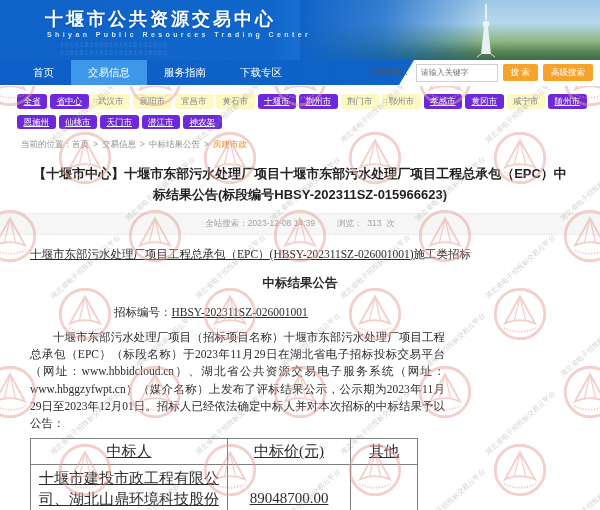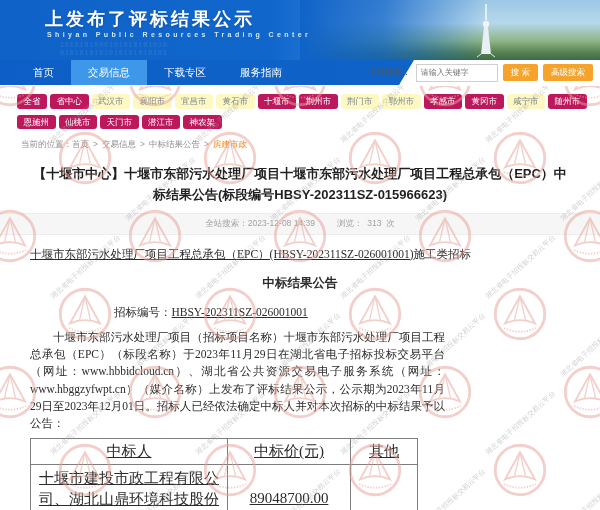--- a/index.html
+++ b/index.html
@@ -26,21 +26,21 @@
   .nav-tab:first-child{margin-left:16px;}
   .nav-tab.active{background:#3e97e9;}
   .nav-search{position:absolute;right:0;top:0;height:25px;display:flex;align-items:center;gap:5px;padding-right:7px;}
   .search-label{font-size:8.5px;color:#555;}
   .search-input{width:72px;height:14px;border:1px solid #d0d0d0;font-size:8px;padding:1px 4px;color:#333;outline:none;}
   .btn-orange{background:#f5a32b;color:#fff;border:none;font-size:8.5px;height:17px;padding:0 8px;border-radius:2px;cursor:pointer;}
 
   
   .region-bar{position:relative;padding:5px 10px 4px 17px;background:#fff;}
   .region-btn{display:inline-block;margin:0 3px 2px 0;font-size:8.5px;line-height:1;padding:3px 6.5px;border-radius:3px;cursor:pointer;}
-  .region-btn.blue{background:#be185d;color:#fff;}
+  .region-btn.blue{background:#6d28d9;color:#fff;text-decoration:underline;}
   .region-btn.gray{background:#fef9c3;color:#7e858c;}
 
   
   .breadcrumb{padding:4px 0 3px 21px;font-size:8.5px;color:#8f8f8f;background:#fff;}
   .crumb{color:#8f8f8f;cursor:pointer;}
   .crumb-sep{margin:0 4px;color:#9a9a9a;}
   .crumb-current{color:#f08519;}
 
   
   .article-title{margin:9px 28px 0;font-size:13px;font-weight:bold;color:#1f1f1f;text-align:center;line-height:1.65;}
@@ -71,34 +71,34 @@
   <div class="header">
     <div class="header-photo"></div>
     <div class="header-photo-fade"></div>
     <svg class="tower" width="22" height="56" viewBox="0 0 22 56">
       <line x1="11" y1="2" x2="11" y2="18" stroke="#f3f7fa" stroke-width="1.6"></line>
       <circle cx="11" cy="22" r="3.2" fill="#eef4f8"></circle>
       <path d="M9 25 L6 52 L16 52 L13 25 Z" fill="#e8eff5"></path>
       <line x1="6" y1="52" x2="2" y2="55" stroke="#dfe9f0" stroke-width="1"></line>
       <line x1="16" y1="52" x2="20" y2="55" stroke="#dfe9f0" stroke-width="1"></line>
     </svg>
-    <div class="header-title">上发布了评标结果公示</div>
+    <div class="header-title">十堰市公共资源交易中心</div>
     <div class="header-sub">Shiyan Public Resources Trading Center</div>
     <div class="header-digits">
       <div>1010101000101010101010</div>
       <div>0101010101010101010101</div>
     </div>
   </div>
 
   <div class="navbar">
     <div class="nav-blue" id="nav-tabs">
         <div class="nav-tab">首页</div>
         <div class="nav-tab active">交易信息</div>
+        <div class="nav-tab">服务指南</div>
         <div class="nav-tab">下载专区</div>
-        <div class="nav-tab">服务指南</div>
       </div>
     <div class="nav-search">
       <span class="search-label">全站搜索：</span>
       <input class="search-input" placeholder="请输入关键字" style="">
       <button class="btn-orange">搜 索</button>
       <button class="btn-orange">高级搜索</button>
     </div>
   </div>
 
   <div class="region-bar" id="region-bar"><span class="region-btn blue">全省</span><span class="region-btn blue">省中心</span><span class="region-btn gray">武汉市</span><span class="region-btn gray">襄阳市</span><span class="region-btn gray">宜昌市</span><span class="region-btn gray">黄石市</span><span class="region-btn blue">十堰市</span><span class="region-btn blue">荆州市</span><span class="region-btn gray">荆门市</span><span class="region-btn gray">鄂州市</span><span class="region-btn blue">孝感市</span><span class="region-btn blue">黄冈市</span><span class="region-btn gray">咸宁市</span><span class="region-btn blue">随州市</span><span class="region-btn blue">恩施州</span><span class="region-btn blue">仙桃市</span><span class="region-btn blue">天门市</span><span class="region-btn blue">潜江市</span><span class="region-btn blue">神农架</span></div>

